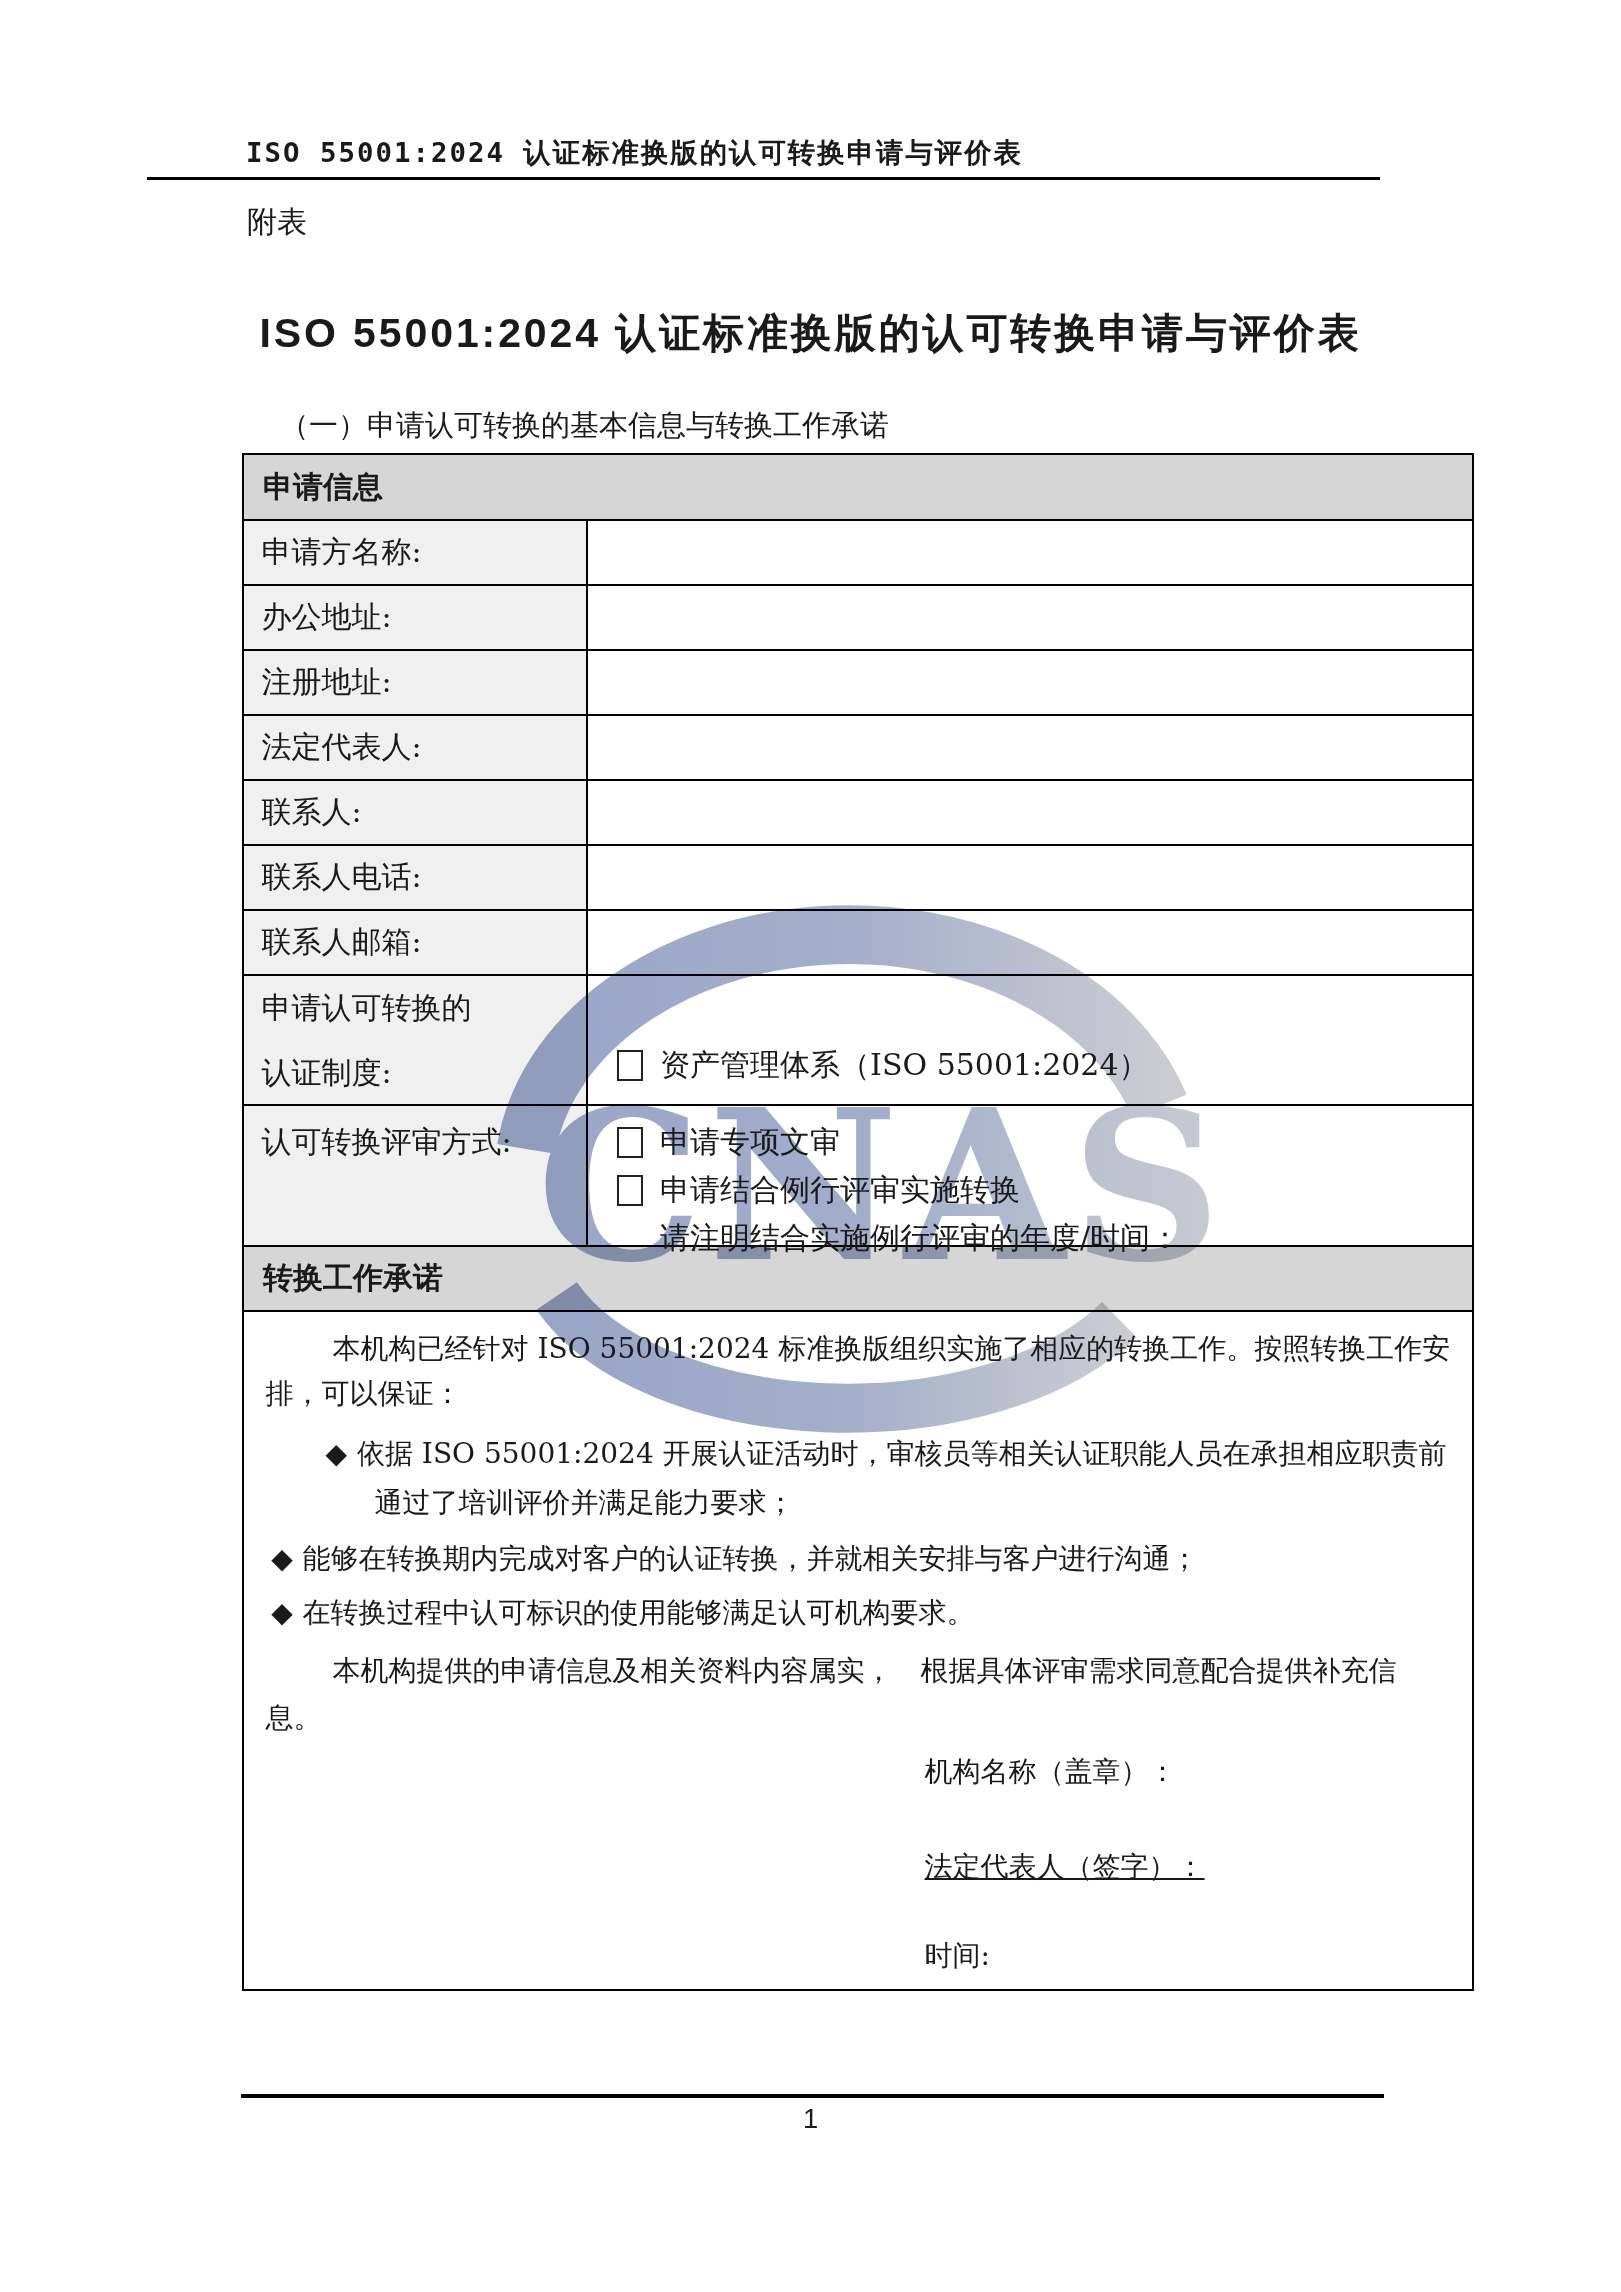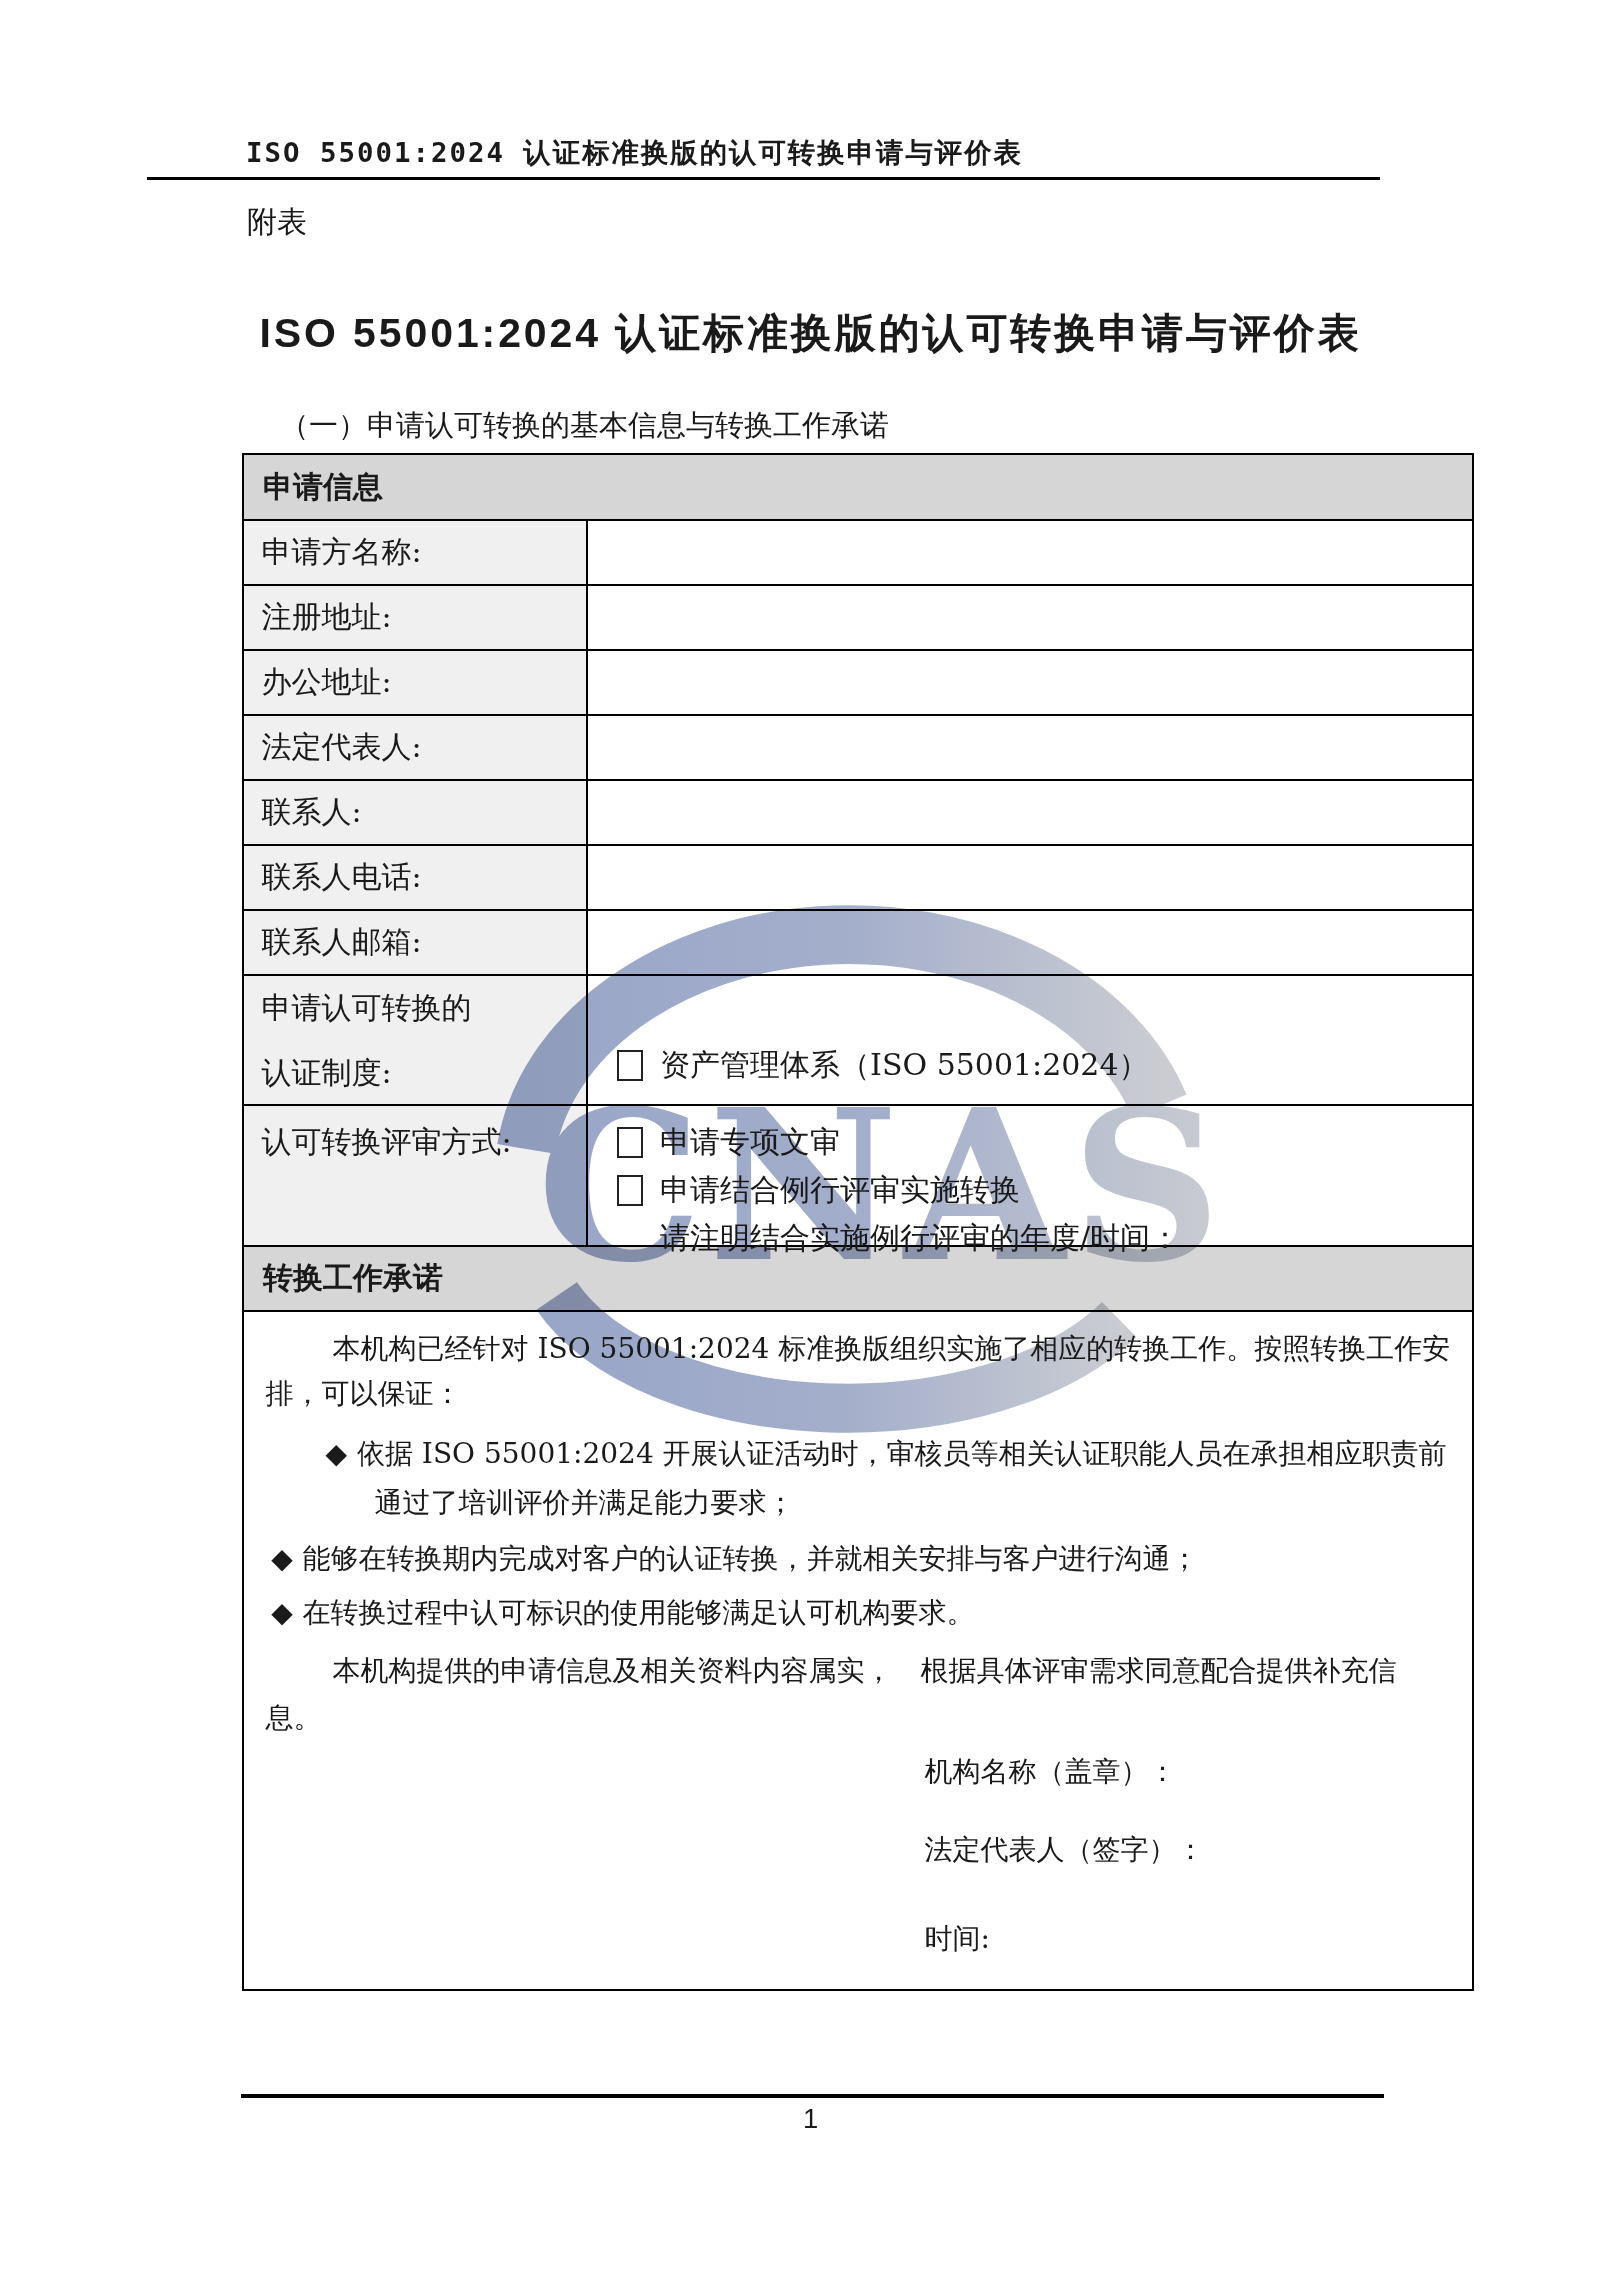--- a/index.html
+++ b/index.html
@@ -55,21 +55,21 @@
   }
   .row-body { border-top:2px solid #000; height:679px; padding:13.7px 21.6px 0 21.6px; font-size:28px; }
   .para1 { text-indent:67px; line-height:45px; }
   .bullet1 { margin-top:13.7px; line-height:49px; padding-left:109px; text-indent:-49px; }
   .bullet23 { margin-top:6.9px; line-height:49px; padding-left:33px; text-indent:-27.4px; }
   .bullet23 + .bullet23 { margin-top:4.9px; }
   .diamond { margin-right:9.8px; font-family:"DejaVu Sans", sans-serif; }
   .para2 { margin-top:9.8px; line-height:47px; text-indent:67px;font-family:Liberation Serif, serif; }
   .sig { margin-left:659px; line-height:45px; white-space:nowrap; }
   .sig-org { margin-top:7.8px; }
-  .sig-rep { margin-top:33px; }
+  .sig-rep { margin-top:50px;text-decoration:underline; }
   .sig-time { margin-top:44px; }
 
   .page-footer-rule { position:absolute; left:241px; top:2094px; width:1143px; height:3.9px; background:#000; }
   .page-num {
     position:absolute; left:0; right:0; top:2103px; text-align:center;
     font-family:"Liberation Sans", sans-serif; font-size:27.4px;
   }
 </style>
 </head>
 <body>
@@ -108,25 +108,25 @@
 
       <div class="band">
         <span>申请信息</span>
       </div>
 
       <div class="irow">
         <div class="lab">申请方名称:</div>
         <div class="val"></div>
       </div>
       <div class="irow">
-        <div class="lab">注册地址:</div>
+        <div class="lab">办公地址:</div>
         <div class="val"></div>
       </div>
       <div class="irow">
-        <div class="lab">办公地址:</div>
+        <div class="lab">注册地址:</div>
         <div class="val"></div>
       </div>
       <div class="irow">
         <div class="lab">法定代表人:</div>
         <div class="val"></div>
       </div>
       <div class="irow">
         <div class="lab">联系人:</div>
         <div class="val"></div>
       </div>

